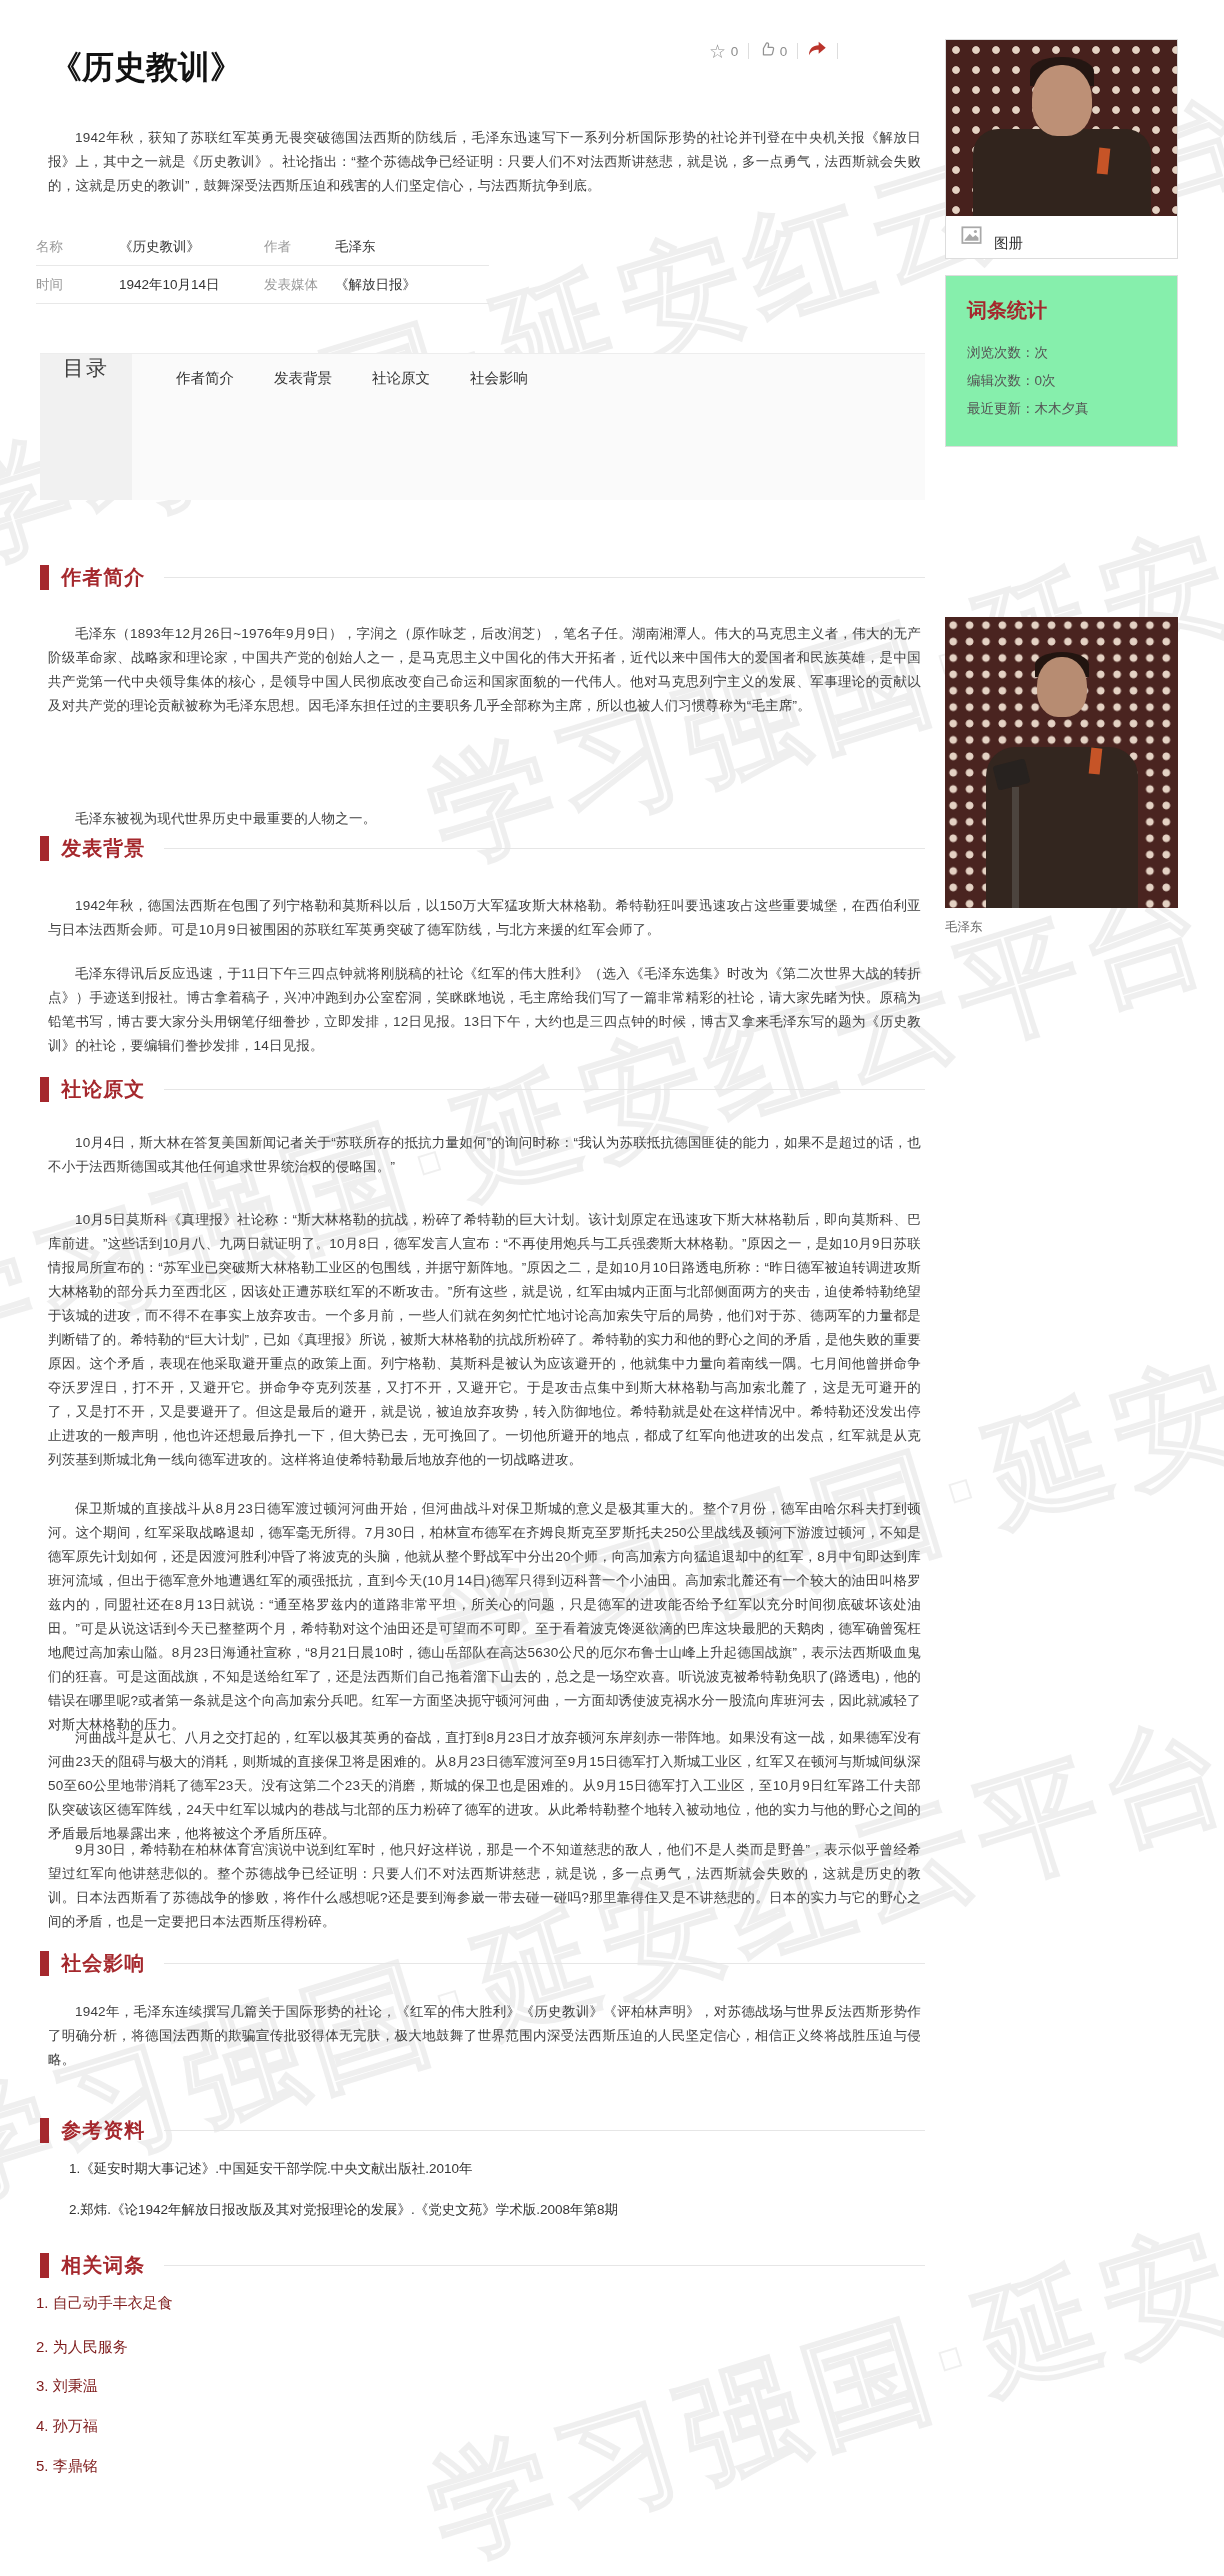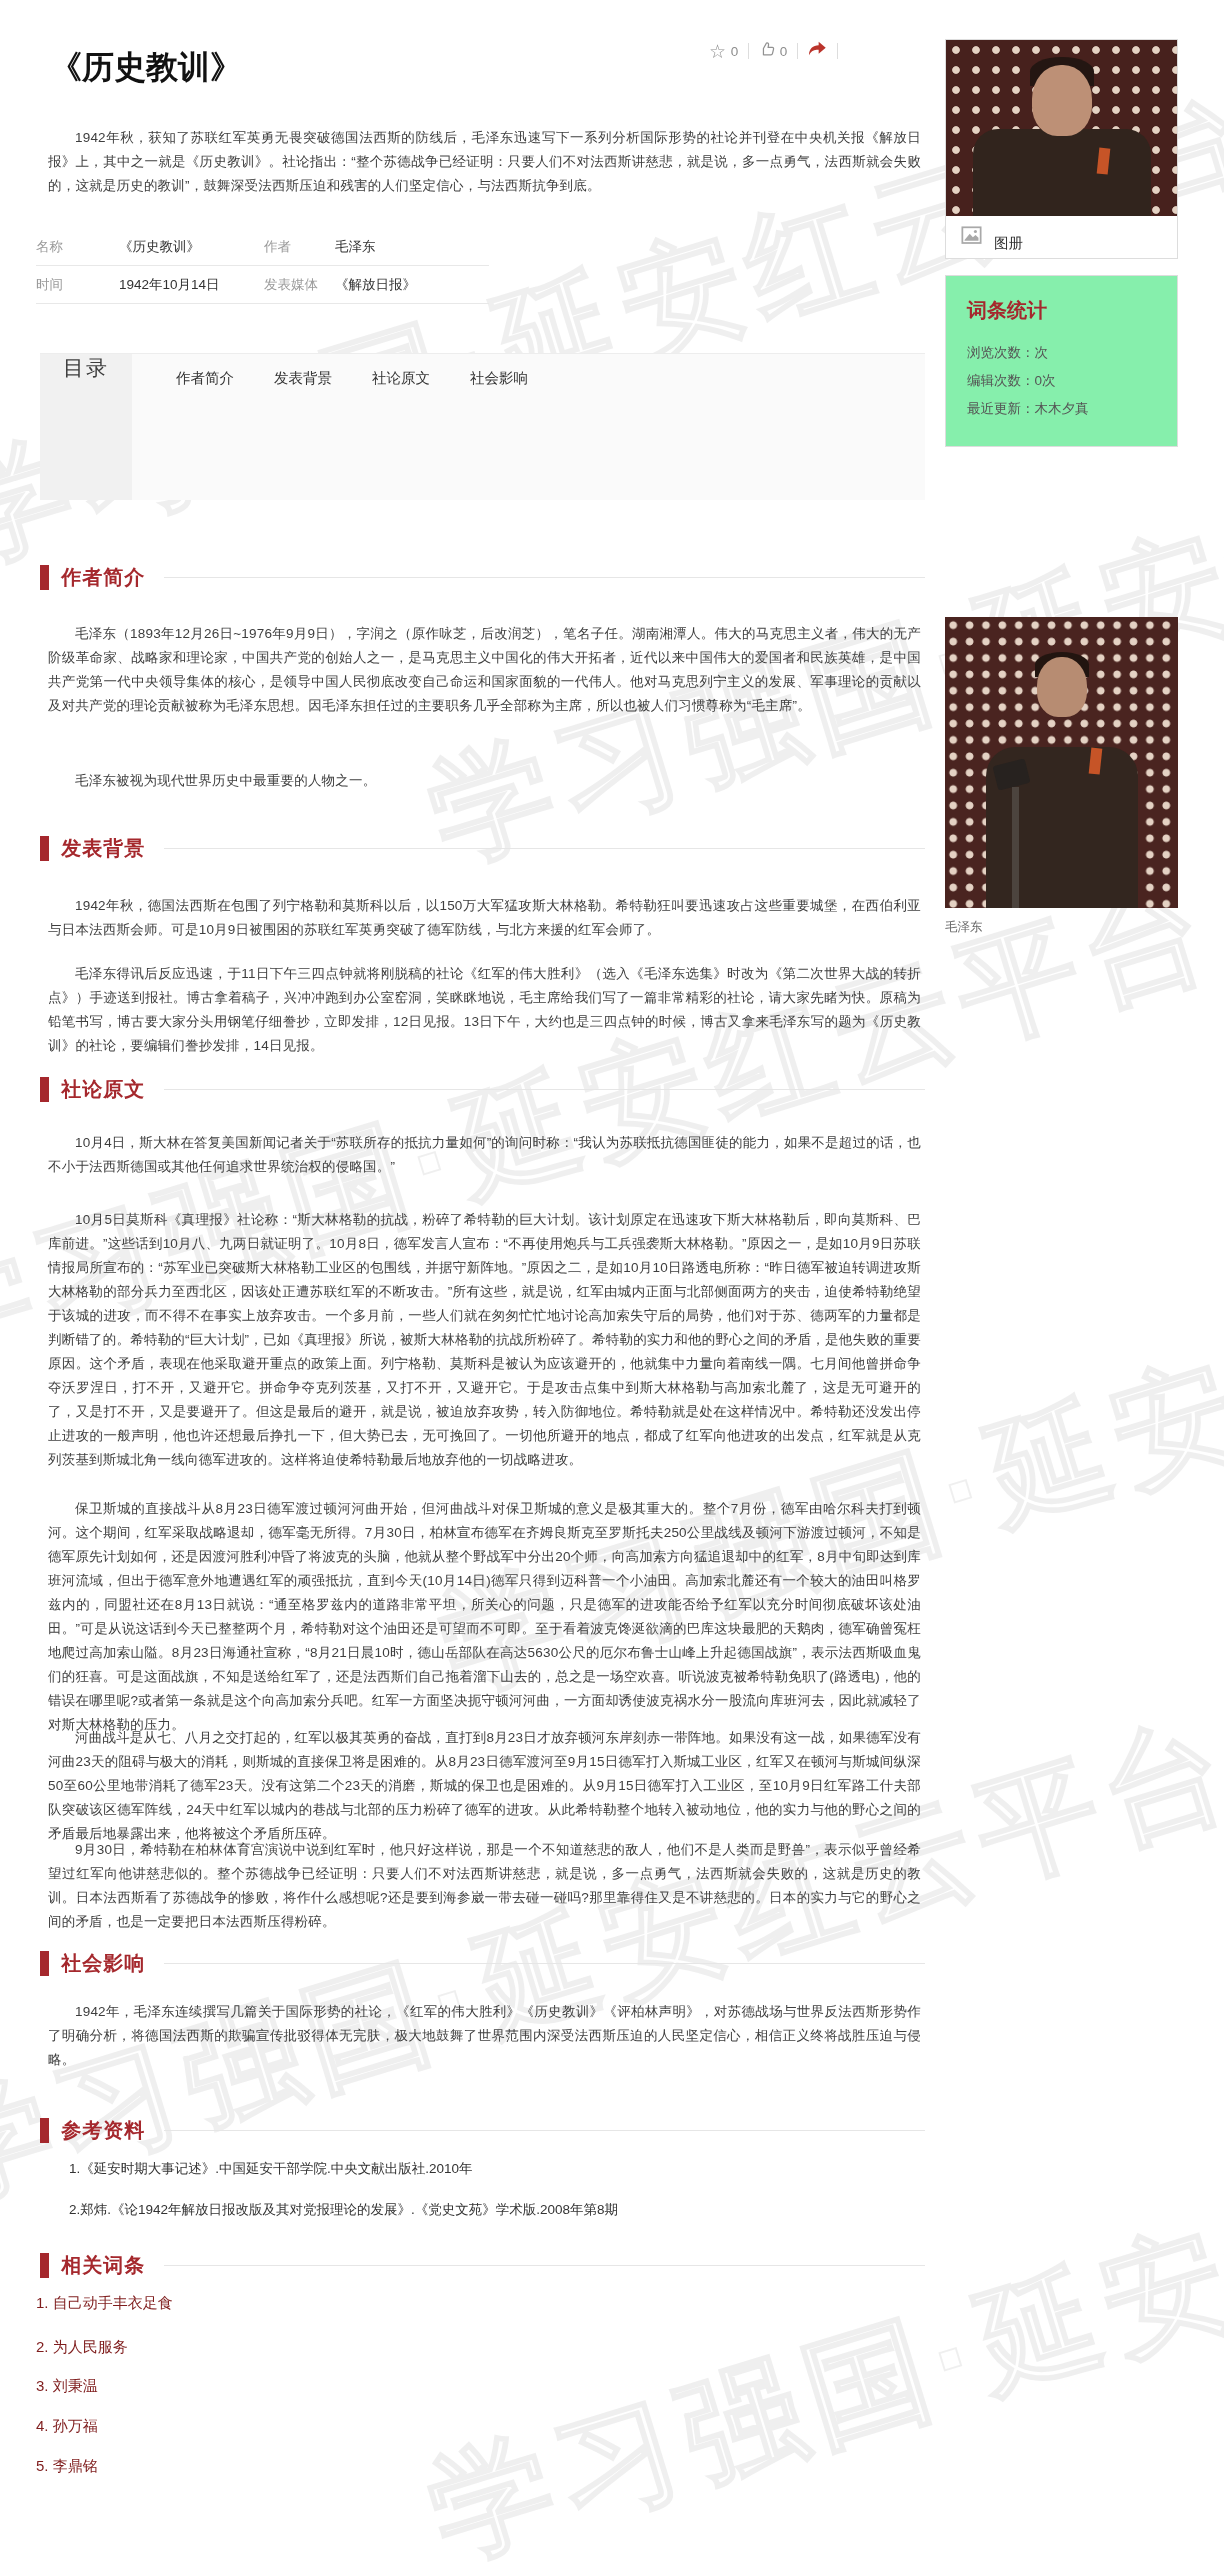--- a/index.html
+++ b/index.html
@@ -177,21 +177,21 @@
     <div class="stat-item"><span>编辑次数：</span><span>0次</span></div>
     <div class="stat-item"><span>最近更新：</span><span>木木夕真</span></div>
   </div>
 
   <div class="sec-h" style="top:564px;">
     <span class="sec-bar"></span>
     <span class="sec-title">作者简介</span>
     <span class="sec-line"></span>
   </div>
   <p class="para" style="top:622px;">毛泽东（1893年12月26日~1976年9月9日），字润之（原作咏芝，后改润芝），笔名子任。湖南湘潭人。伟大的马克思主义者，伟大的无产阶级革命家、战略家和理论家，中国共产党的创始人之一，是马克思主义中国化的伟大开拓者，近代以来中国伟大的爱国者和民族英雄，是中国共产党第一代中央领导集体的核心，是领导中国人民彻底改变自己命运和国家面貌的一代伟人。他对马克思列宁主义的发展、军事理论的贡献以及对共产党的理论贡献被称为毛泽东思想。因毛泽东担任过的主要职务几乎全部称为主席，所以也被人们习惯尊称为“毛主席”。</p>
-  <p class="para" style="top:769px;">毛泽东被视为现代世界历史中最重要的人物之一。</p>
+  <p class="para" style="top:807px;">毛泽东被视为现代世界历史中最重要的人物之一。</p>
 
   <div class="z photo2-wrap">
     <div class="photo photo2">
       <div class="ph2-body"></div>
       <div class="ph2-hair"></div>
       <div class="ph2-head"></div>
       <div class="ph2-mic"></div>
       <div class="ph2-stand"></div>
       <div class="ph-ribbon" style="left:145px; top:131px;"></div>
     </div>

